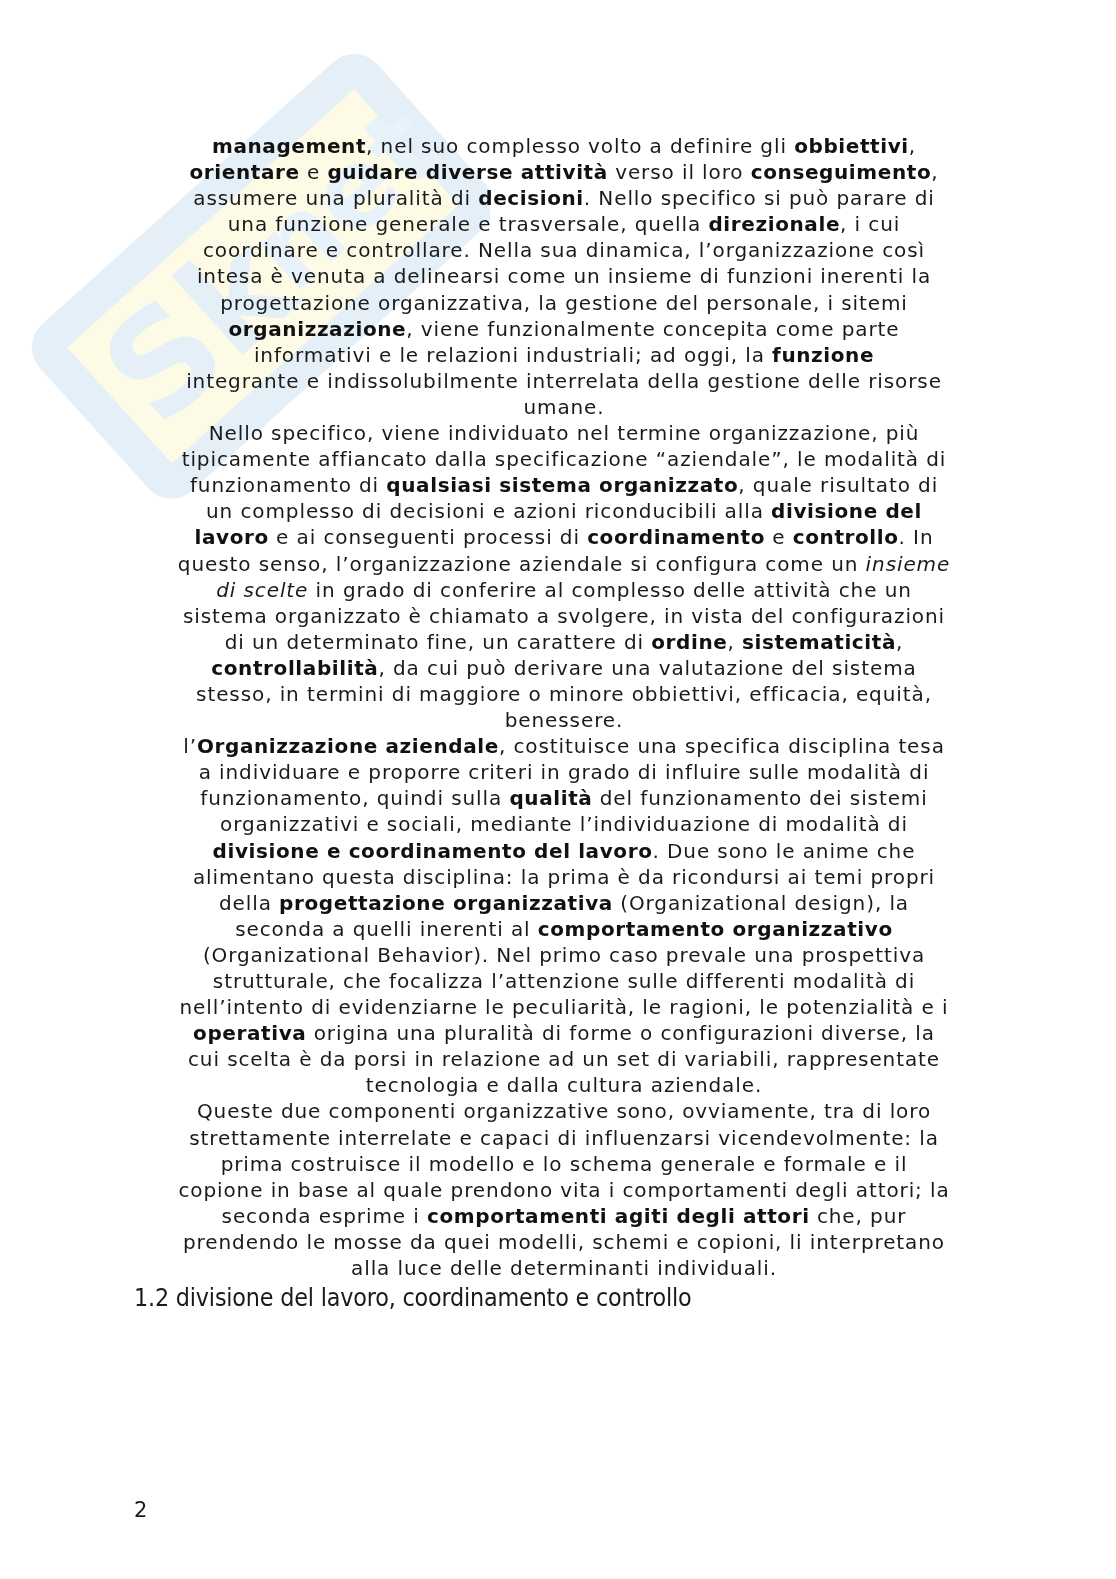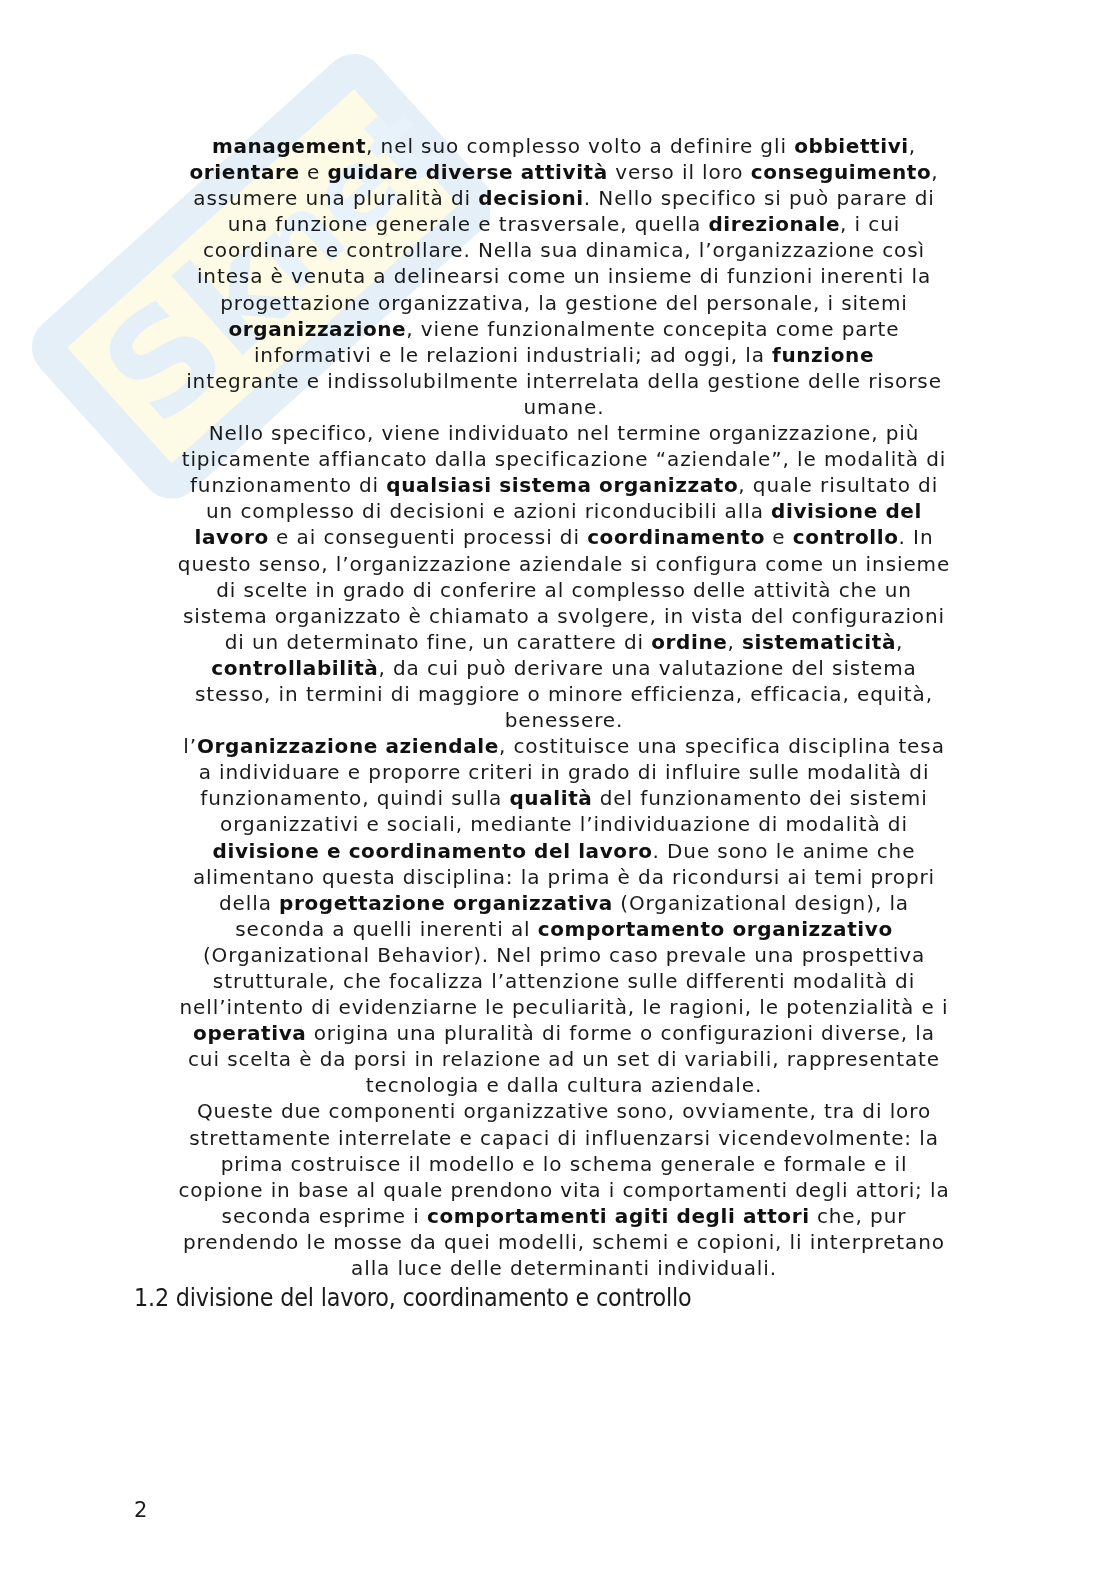--- a/index.html
+++ b/index.html
@@ -2,21 +2,21 @@
 <html><head>
 <meta charset="utf-8">
 <style>
   html, body { margin: 0; padding: 0; background: #ffffff; }
   body { width: 1116px; height: 1579px; position: relative; overflow: hidden; }
   .watermark { position: absolute; left: 20px; top: 40px; width: 470px; height: 500px; z-index: 0; pointer-events: none; }
   .page-content { position: absolute; left: 134px; top: 133px; width: 860px; z-index: 1; }
   .para { font-family: "DejaVu Sans", sans-serif; font-size: 20px; line-height: 26.1px; color: #1a1a1a; letter-spacing: 0.9px; margin: 0; white-space: nowrap; text-align: center; }
   .line { display: block; height: 26.1px; }
   .b { font-weight: bold; color: #111; letter-spacing: 0.6px; }
-  .i { }
+  .i { font-style: italic; }
   .heading { font-family: "DejaVu Sans", sans-serif; font-size: 24px; line-height: 30px; color: #1a1a1a; margin: 2px 0 0 0; letter-spacing: -0.2px; transform: scaleX(0.93); transform-origin: left; white-space: nowrap; }
   .page-number { position: absolute; left: 134px; top: 1498px; font-family: "DejaVu Sans", sans-serif; font-size: 21px; color: #1a1a1a; z-index: 1; }
 </style>
 </head>
 <body>
 
 <svg class="watermark" viewBox="0 0 470 500" xmlns="http://www.w3.org/2000/svg">
   <g transform="rotate(-42 235 250)" opacity="0.55">
     <rect x="40" y="150" width="420" height="190" rx="14" fill="#fdf8d3" stroke="#cfe3f3" stroke-width="34"></rect>
     <text x="70" y="290" font-family="DejaVu Sans, sans-serif" font-size="140" font-weight="bold" fill="#cfe3f3">Sk</text>
@@ -43,21 +43,21 @@
         <span class="line"><span>Nello specifico, viene individuato nel termine organizzazione, più</span></span>
         <span class="line"><span>tipicamente affiancato dalla specificazione “aziendale”, le modalità di</span></span>
         <span class="line"><span>funzionamento di </span><span class="b">qualsiasi sistema organizzato</span><span>, quale risultato di</span></span>
         <span class="line"><span>un complesso di decisioni e azioni riconducibili alla </span><span class="b">divisione del</span></span>
         <span class="line"><span class="b">lavoro</span><span> e ai conseguenti processi di </span><span class="b">coordinamento</span><span> e </span><span class="b">controllo</span><span>. In</span></span>
         <span class="line"><span>questo senso, l’organizzazione aziendale si configura come un </span><span class="i">insieme</span></span>
         <span class="line"><span class="i">di scelte</span><span> in grado di conferire al complesso delle attività che un</span></span>
         <span class="line"><span>sistema organizzato è chiamato a svolgere, in vista del configurazioni</span></span>
         <span class="line"><span>di un determinato fine, un carattere di </span><span class="b">ordine</span><span>, </span><span class="b">sistematicità</span><span>,</span></span>
         <span class="line"><span class="b">controllabilità</span><span>, da cui può derivare una valutazione del sistema</span></span>
-        <span class="line"><span>stesso, in termini di maggiore o minore efficienza, efficacia, equità,</span></span>
+        <span class="line"><span>stesso, in termini di maggiore o minore obbiettivi, efficacia, equità,</span></span>
         <span class="line"><span>benessere.</span></span>
       </p>
       <p class="para">
         <span class="line"><span>l’</span><span class="b">Organizzazione aziendale</span><span>, costituisce una specifica disciplina tesa</span></span>
         <span class="line"><span>a individuare e proporre criteri in grado di influire sulle modalità di</span></span>
         <span class="line"><span>funzionamento, quindi sulla </span><span class="b">qualità</span><span> del funzionamento dei sistemi</span></span>
         <span class="line"><span>organizzativi e sociali, mediante l’individuazione di modalità di</span></span>
         <span class="line"><span class="b">divisione e coordinamento del lavoro</span><span>. Due sono le anime che</span></span>
         <span class="line"><span>alimentano questa disciplina: la prima è da ricondursi ai temi propri</span></span>
         <span class="line"><span>della </span><span class="b">progettazione organizzativa</span><span> (Organizational design), la</span></span>

